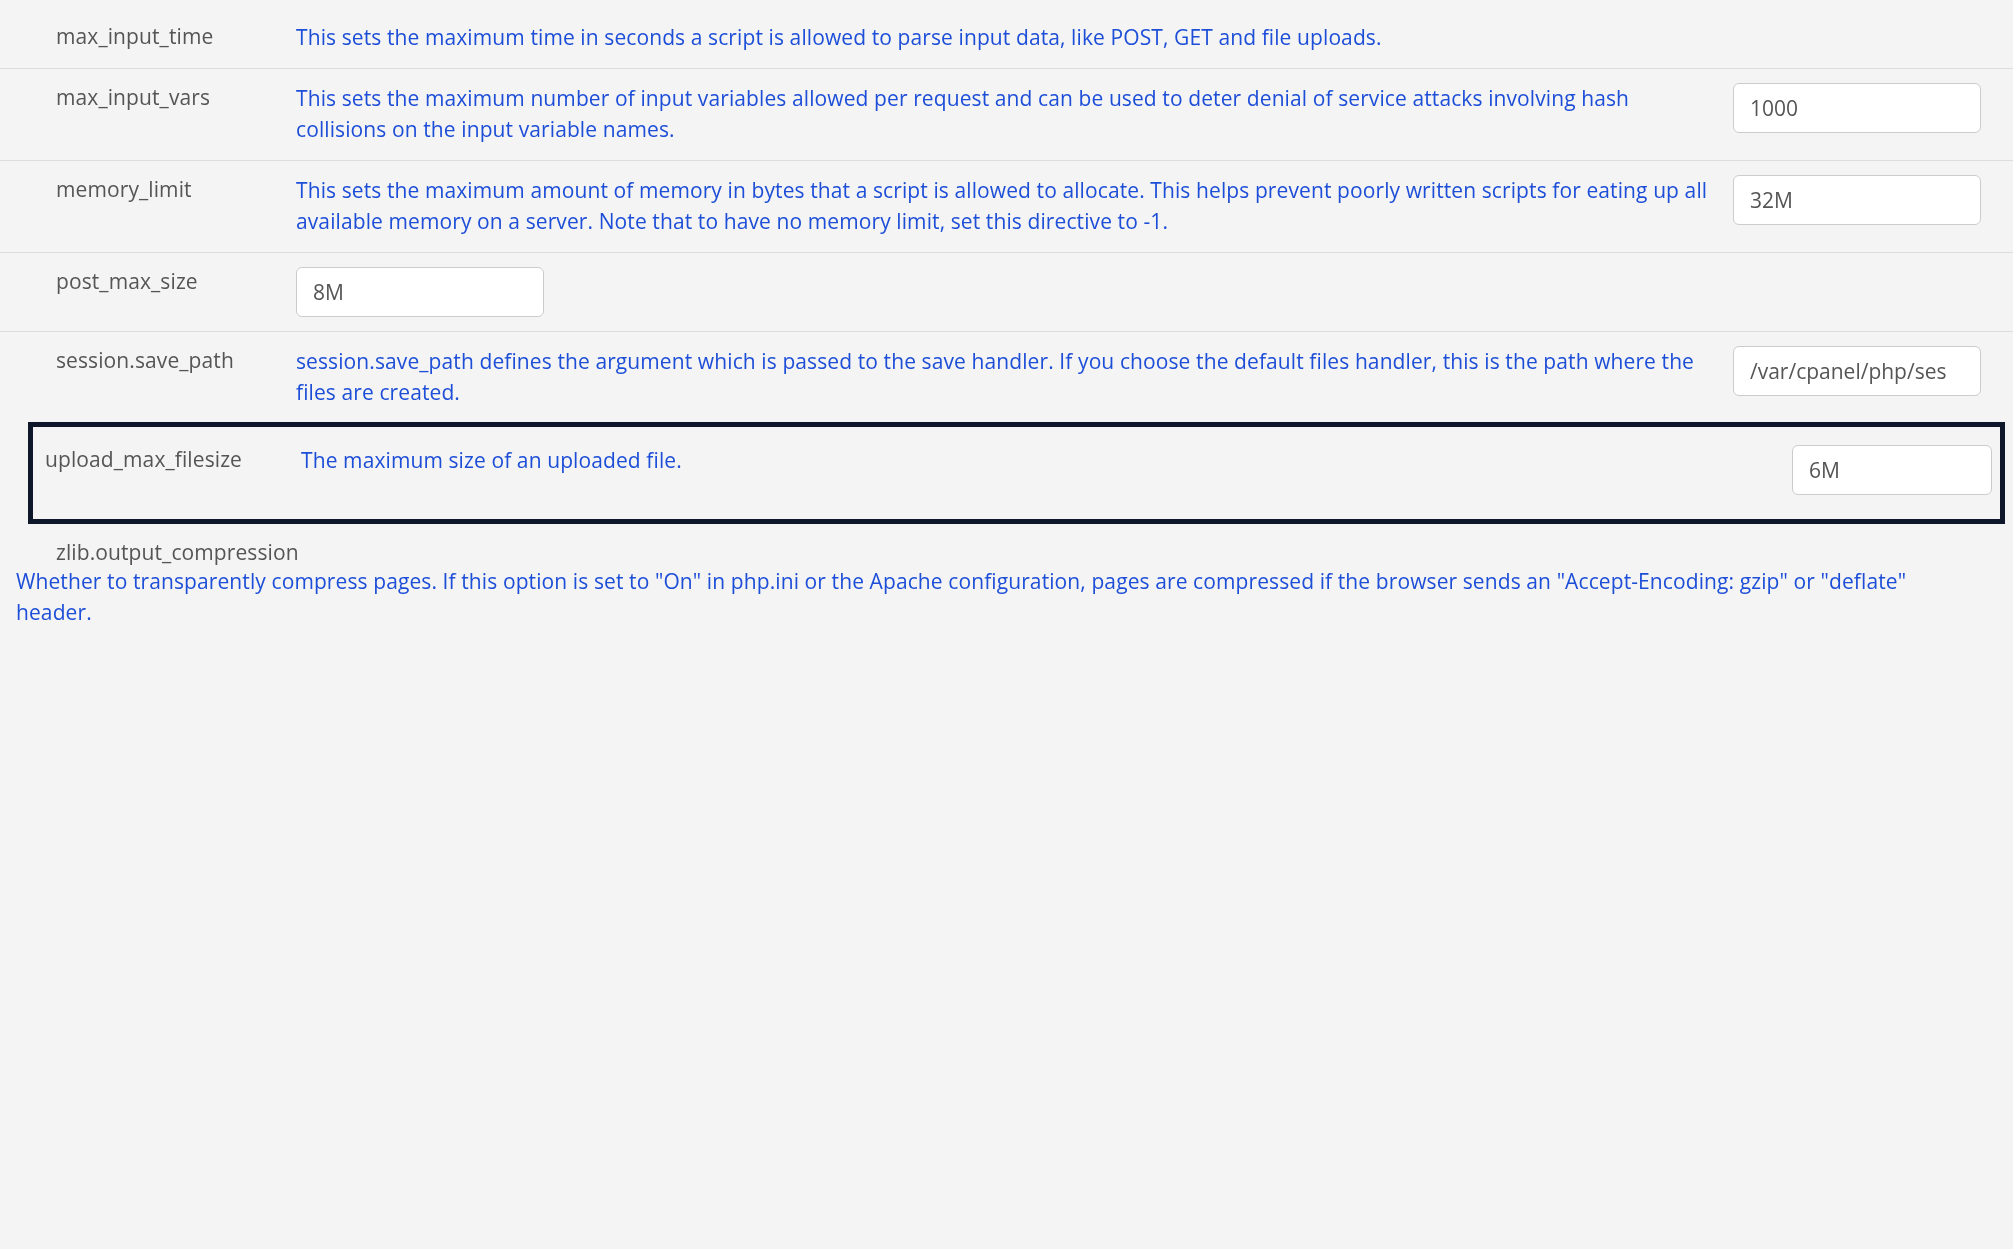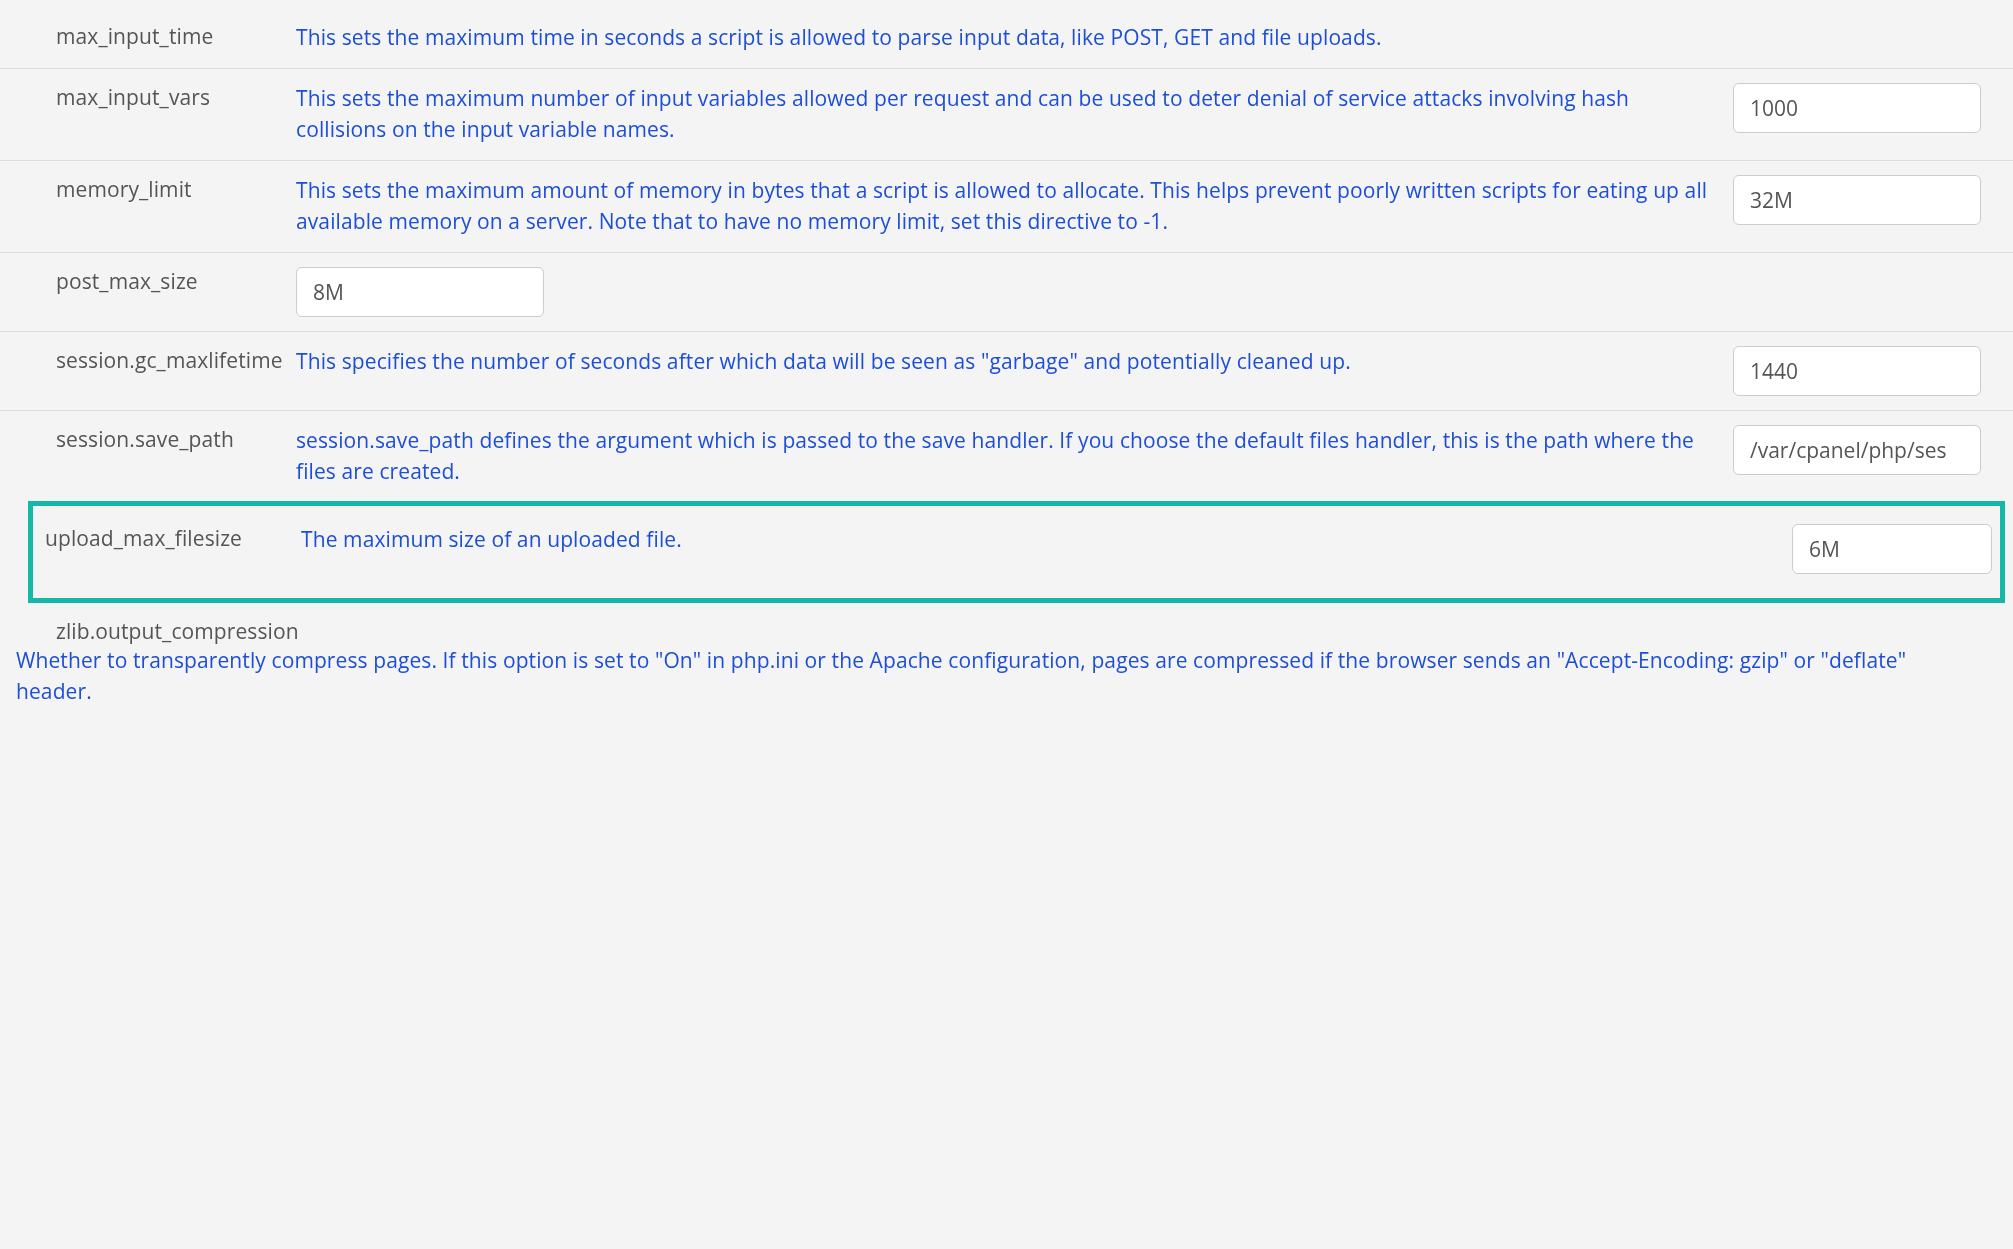--- a/index.html
+++ b/index.html
@@ -52,21 +52,21 @@
       height: 50px;
       padding: 0 16px;
       font-size: 21px;
       color: #555;
       background: #fff;
       border: 1px solid #ccc;
       border-radius: 6px;
       font-family: inherit;
     }
     .row.highlight {
-      border: 5px solid #14b8a6;
+      border: 5px solid #0f172a;
       margin-left: 28px;
       margin-right: 8px;
       margin-top: -1px;
       padding: 18px 0 24px 0;
       background: #f4f4f4;
     }
     .row.highlight .col-name {
       padding-left: 12px;
       width: 268px;
     }
@@ -126,25 +126,20 @@
     <div class="row">
       <div class="col-name">memory_limit</div>
       <div class="col-desc">This sets the maximum amount of memory in bytes that a script is allowed to allocate. This helps prevent poorly written scripts for eating up all available memory on a server. Note that to have no memory limit, set this directive to -1.</div>
       <div class="col-control"><input type="text" class="text-input" value="32M" style=""></div>
     </div>
     <div class="row">
       <div class="col-name">post_max_size</div>
       <div class="col-control"><input type="text" class="text-input" value="8M" style=""></div>
     </div>
     <div class="row">
-      <div class="col-name">session.gc_maxlifetime</div>
-      <div class="col-desc">This specifies the number of seconds after which data will be seen as "garbage" and potentially cleaned up.</div>
-      <div class="col-control"><input type="text" class="text-input" value="1440" style=""></div>
-    </div>
-    <div class="row">
       <div class="col-name">session.save_path</div>
       <div class="col-desc">session.save_path defines the argument which is passed to the save handler. If you choose the default files handler, this is the path where the files are created.</div>
       <div class="col-control"><input type="text" class="text-input" value="/var/cpanel/php/ses" style=""></div>
     </div>
     <div class="row highlight">
       <div class="col-name">upload_max_filesize</div>
       <div class="col-desc">The maximum size of an uploaded file.</div>
       <div class="col-control"><input type="text" class="text-input" value="6M" style=""></div>
     </div>
     <div class="row after-highlight cutoff">

